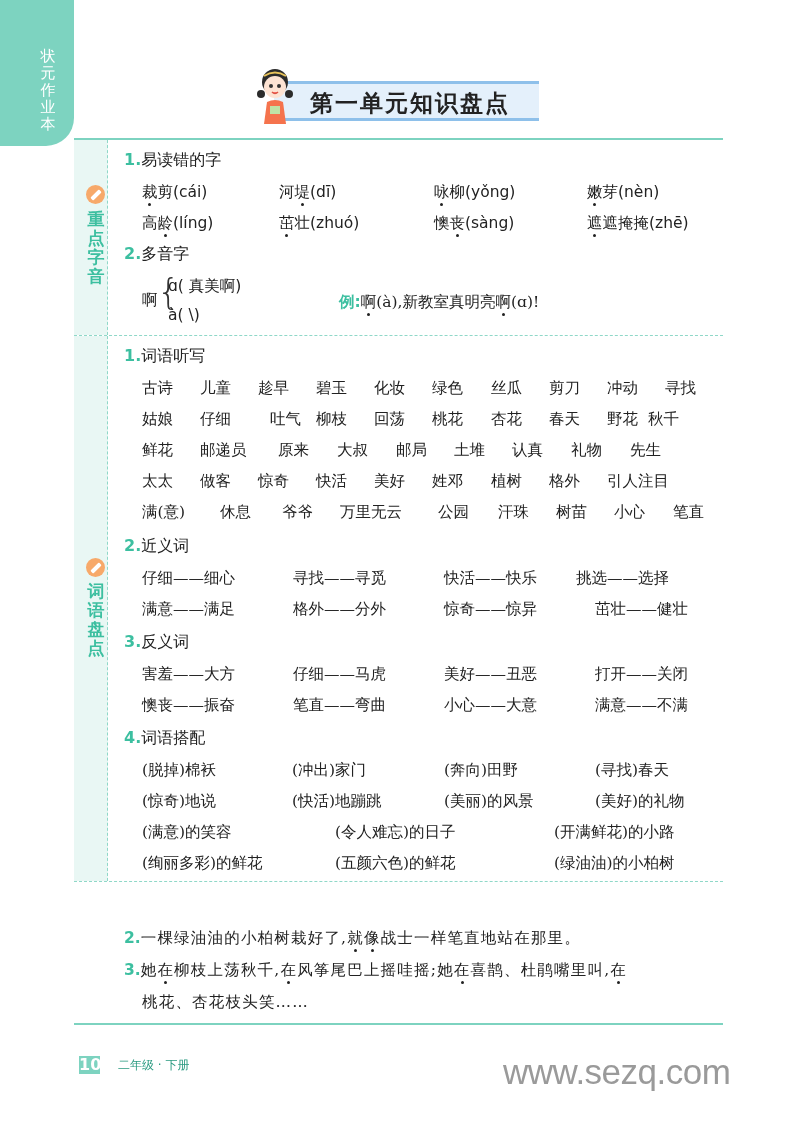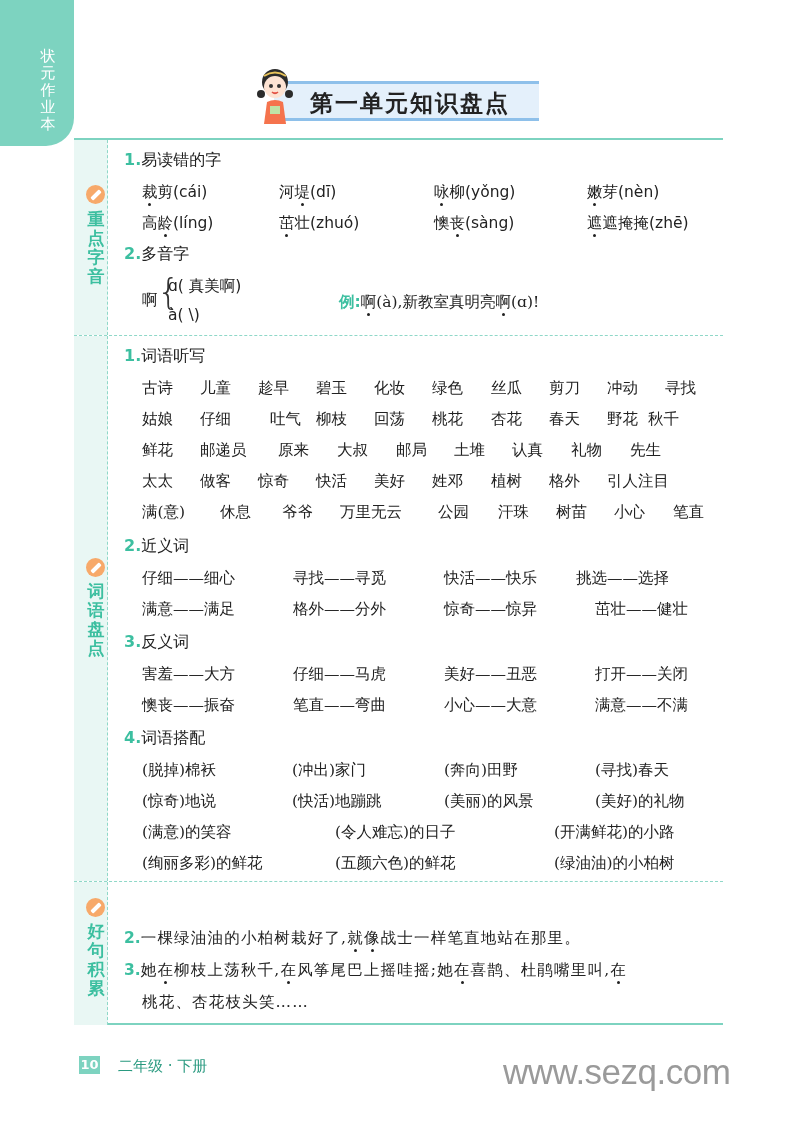--- a/index.html
+++ b/index.html
@@ -68,25 +68,25 @@
   .brace {
     position: absolute; font-family: "DejaVu Sans", sans-serif; font-size: 36px; font-weight: 100;
     line-height: 1; color: #333;
   }
   .ex-label { color: #3cbfa0; font-family: "DejaVu Sans", sans-serif; font-weight: bold; }
   .sentence { position: absolute; left: 0; font-size: 15.5px; white-space: nowrap; letter-spacing: 1.2px; }
   .sentence .num { color: #3cbfa0; font-family: "DejaVu Sans", sans-serif; font-weight: bold; letter-spacing: 0; }
   .footer-page {
     position: absolute; left: 79px; top: 1056px; width: 21px; height: 18px;
     background: #7dd3c0; color: #fff; font-family: "DejaVu Sans", sans-serif; font-weight: bold;
-    font-size: 13px; text-align: center; line-height: 18px;
+    font-size: 16px; text-align: center; line-height: 18px;
   }
   .footer-grade {
     position: absolute; left: 118px; top: 1057px; font-family: "DejaVu Sans", sans-serif;
-    font-size: 15px; color: #2a9a80;
+    font-size: 12px; color: #2a9a80;
   }
   .watermark {
     position: absolute; left: 503px; top: 1052px; font-family: "Liberation Sans", sans-serif;
     font-size: 35px; color: #9a9a9a; letter-spacing: -0.5px;
   }
 </style>
 </head>
 <body>
 
 <div class="side-tab">
@@ -260,24 +260,20 @@
       </div>
       <div class="row" style="top:517px">
         <span class="cell" style="left:0">(绚丽多彩)的鲜花</span>
         <span class="cell" style="left:193px">(五颜六色)的鲜花</span>
         <span class="cell" style="left:412px">(绿油油)的小柏树</span>
       </div>
     </div>
   </div>
 
   <div class="section s3">
-    <div class="sec-side">
-      <div class="pencil" style="top:16px"></div>
-      <div class="sec-label" style="top:40px">好句积累</div>
-    </div>
     <div class="content">
       <div class="sentence" style="top:46px">
         <span class="num">2.</span><span>一棵绿油油的小柏树栽好了,</span><span class="dot">就</span><span class="dot">像</span><span>战士一样笔直地站在那里。</span>
       </div>
       <div class="sentence" style="top:78px">
         <span class="num">3.</span><span>她</span><span class="dot">在</span><span>柳枝上荡秋千,</span><span class="dot">在</span><span>风筝尾巴上摇哇摇;她</span><span class="dot">在</span><span>喜鹊、杜鹃嘴里叫,</span><span class="dot">在</span>
       </div>
       <div class="sentence" style="top:110px; left:18px;">桃花、杏花枝头笑……</div>
     </div>
   </div>

